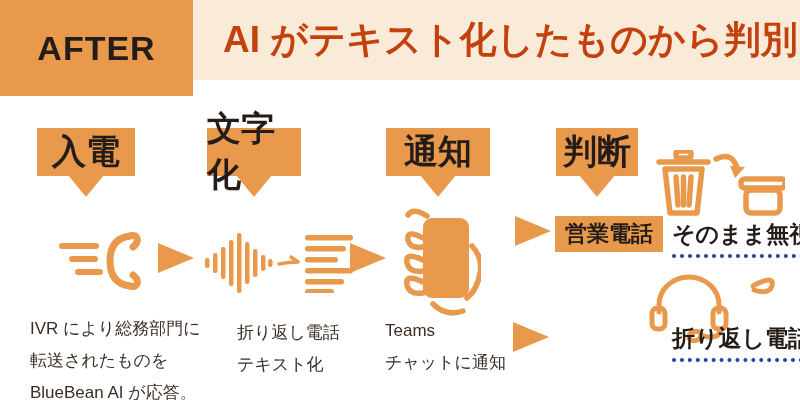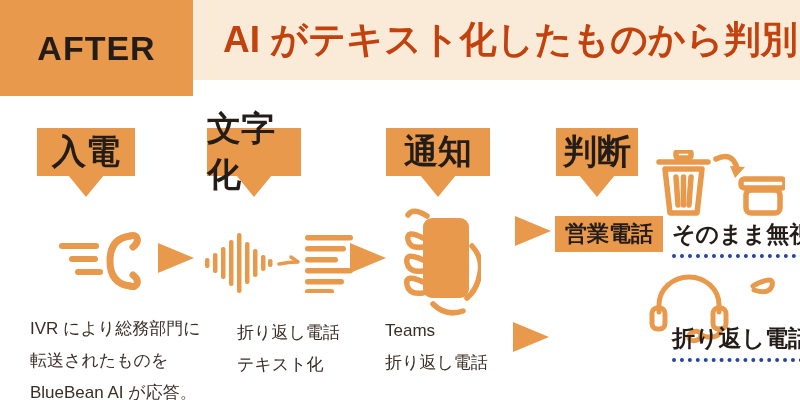--- a/index.html
+++ b/index.html
@@ -170,15 +170,15 @@
   <div class="badge g0">営業電話</div>
   <div class="action t0">そのまま無視</div>
   <div class="action t1">折り返し電話</div>
 
   <div class="caption c0">IVR により総務部門に
 転送されたものを
 BlueBean AI が応答。</div>
   <div class="caption c1">折り返し電話
 テキスト化</div>
   <div class="caption c2">Teams
-折り返し電話</div>
+チャットに通知</div>
 
 </div>
 
 </body></html>

